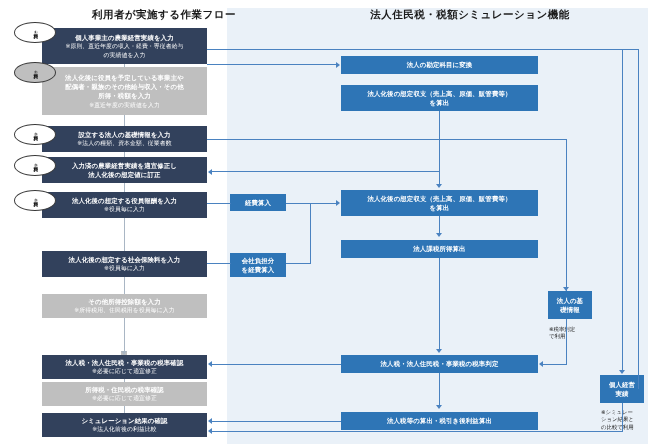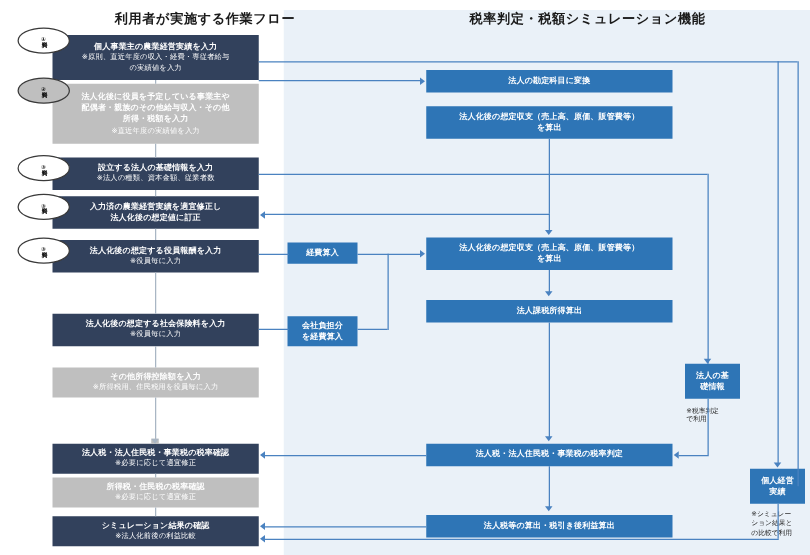--- a/index.html
+++ b/index.html
@@ -86,21 +86,21 @@
   }
 </style>
 </head>
 <body>
 
 <div id="stage">
 
   <div class="panel" style="left:227px;top:8px;width:421px;height:436px;"></div>
 
   <div class="heading" style="left:54px;top:8px;width:220px;">利用者が実施する作業フロー</div>
-  <div class="heading" style="left:330px;top:8px;width:280px;">税率判定・税額シミュレーション機能</div>
+  <div class="heading" style="left:330px;top:8px;width:280px;">法人住民税・税額シミュレーション機能</div>
 
   <div class="box navy" style="left:42px;top:28px;width:165px;height:36px;">
     <span>
       <span>個人事業主の農業経営実績を入力</span>
       <span class="sub" style="white-space:pre-line;">※原則、直近年度の収入・経費・専従者給与
 の実績値を入力</span>
     </span>
   </div>
 
   <div class="box grey" style="left:42px;top:67px;width:165px;height:48px;">

